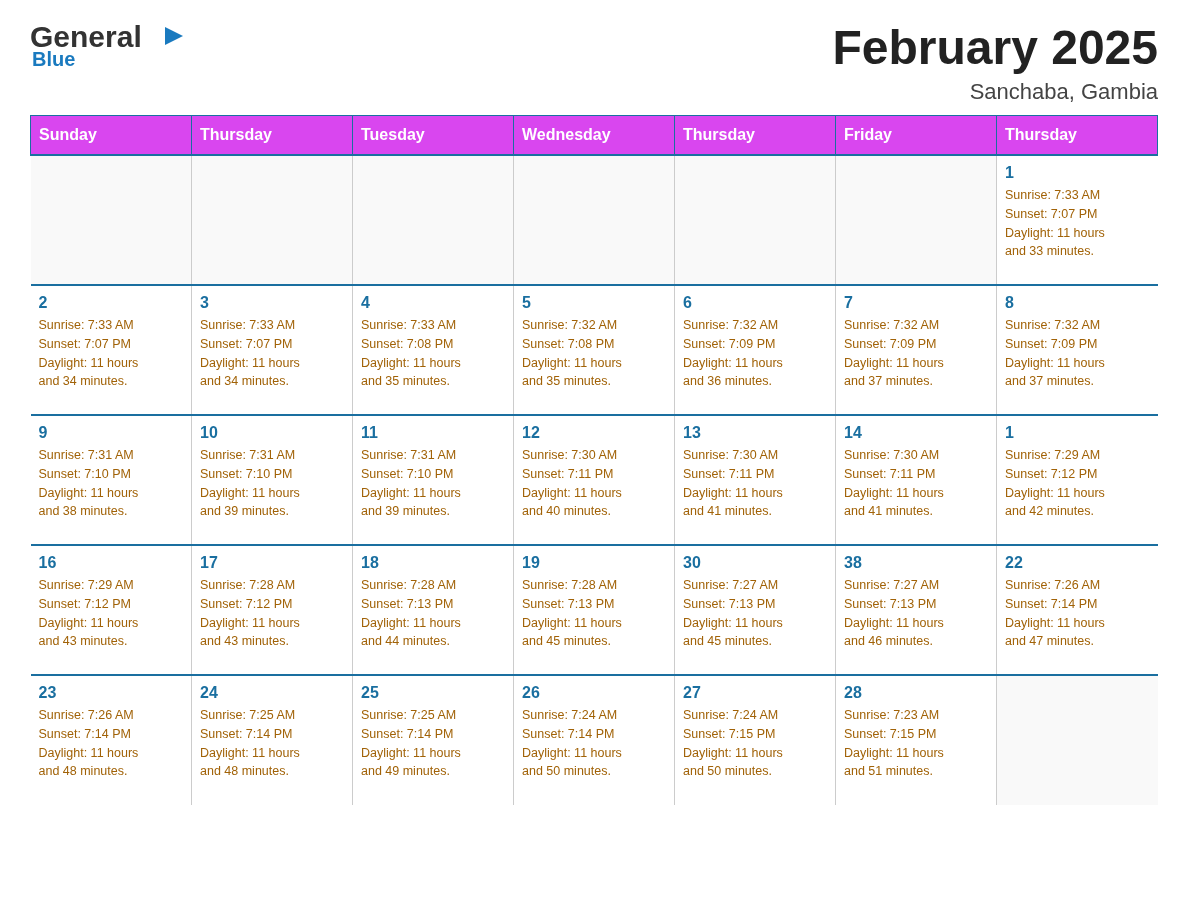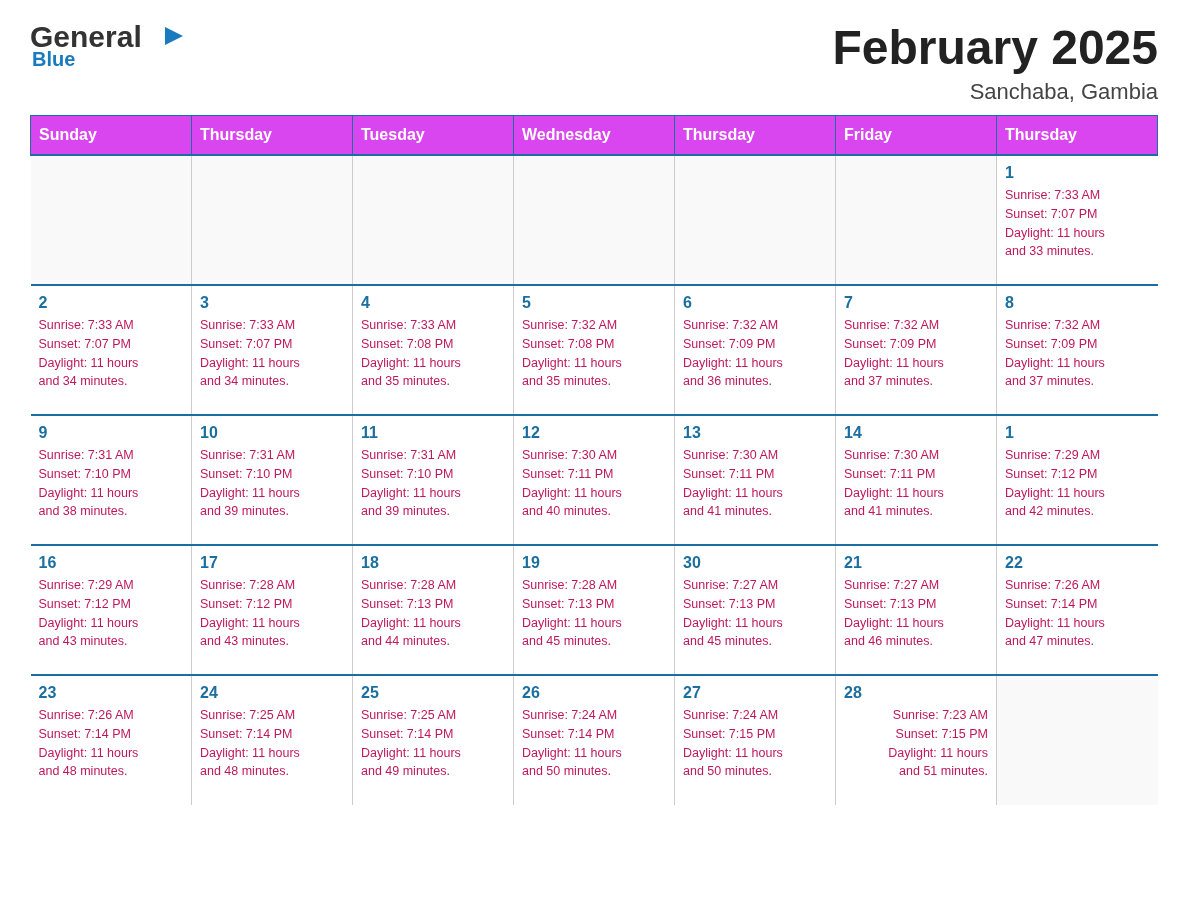--- a/index.html
+++ b/index.html
@@ -69,21 +69,21 @@
     }
     .day-number {
       font-size: 16px;
       font-weight: bold;
       color: #1a6fa0;
       display: block;
       margin-bottom: 4px;
     }
     .day-info {
       font-size: 12.5px;
-      color: #be185d;
+      color: #a16207;
       line-height: 1.5;
     }
     .empty-cell {
       background: #f9f9f9;
     }
   </style>
 </head>
 <body>
 
 <div class="header-area">
@@ -264,21 +264,21 @@
 and 45 minutes.</div>
         </td>
         <td>
           <span class="day-number">30</span>
           <div class="day-info" style="white-space: pre-line;">Sunrise: 7:27 AM
 Sunset: 7:13 PM
 Daylight: 11 hours
 and 45 minutes.</div>
         </td>
         <td>
-          <span class="day-number">21</span>
+          <span class="day-number">38</span>
           <div class="day-info" style="white-space: pre-line;">Sunrise: 7:27 AM
 Sunset: 7:13 PM
 Daylight: 11 hours
 and 46 minutes.</div>
         </td>
         <td>
           <span class="day-number">22</span>
           <div class="day-info" style="white-space: pre-line;">Sunrise: 7:26 AM
 Sunset: 7:14 PM
 Daylight: 11 hours
@@ -316,21 +316,21 @@
         </td>
         <td>
           <span class="day-number">27</span>
           <div class="day-info" style="white-space: pre-line;">Sunrise: 7:24 AM
 Sunset: 7:15 PM
 Daylight: 11 hours
 and 50 minutes.</div>
         </td>
         <td>
           <span class="day-number">28</span>
-          <div class="day-info" style="white-space: pre-line; text-align: right;">Sunrise: 7:23 AM
+          <div class="day-info" style="white-space: pre-line;">Sunrise: 7:23 AM
 Sunset: 7:15 PM
 Daylight: 11 hours
 and 51 minutes.</div>
         </td>
         <td class="empty-cell"></td>
       </tr>
     </tbody>
 </table>
 
 </body></html>

